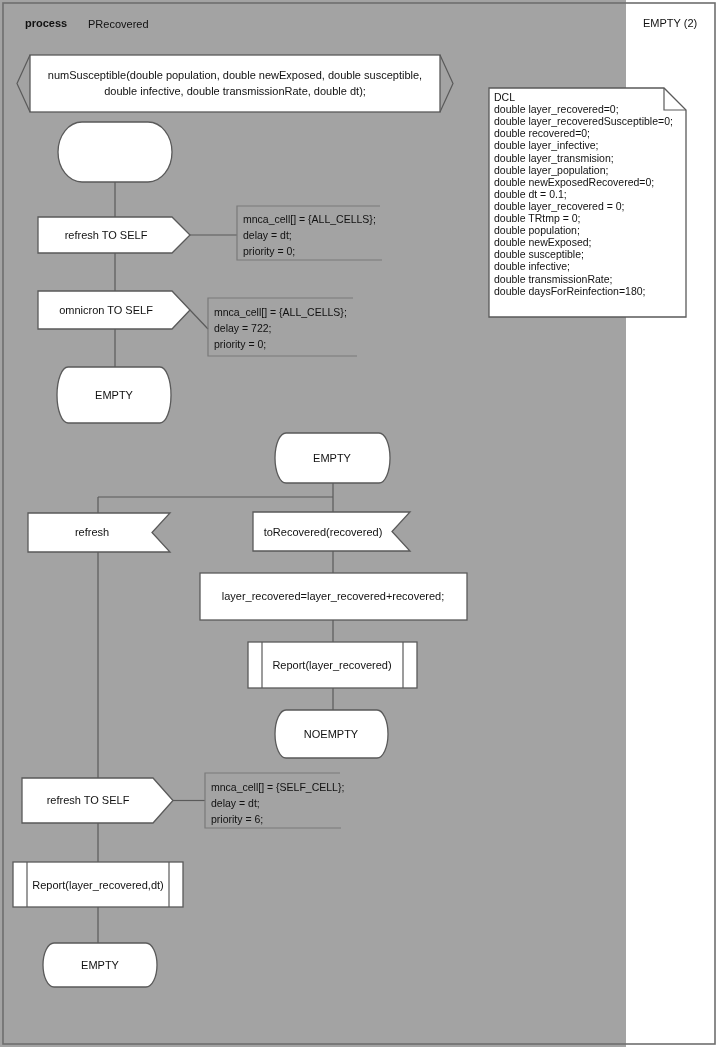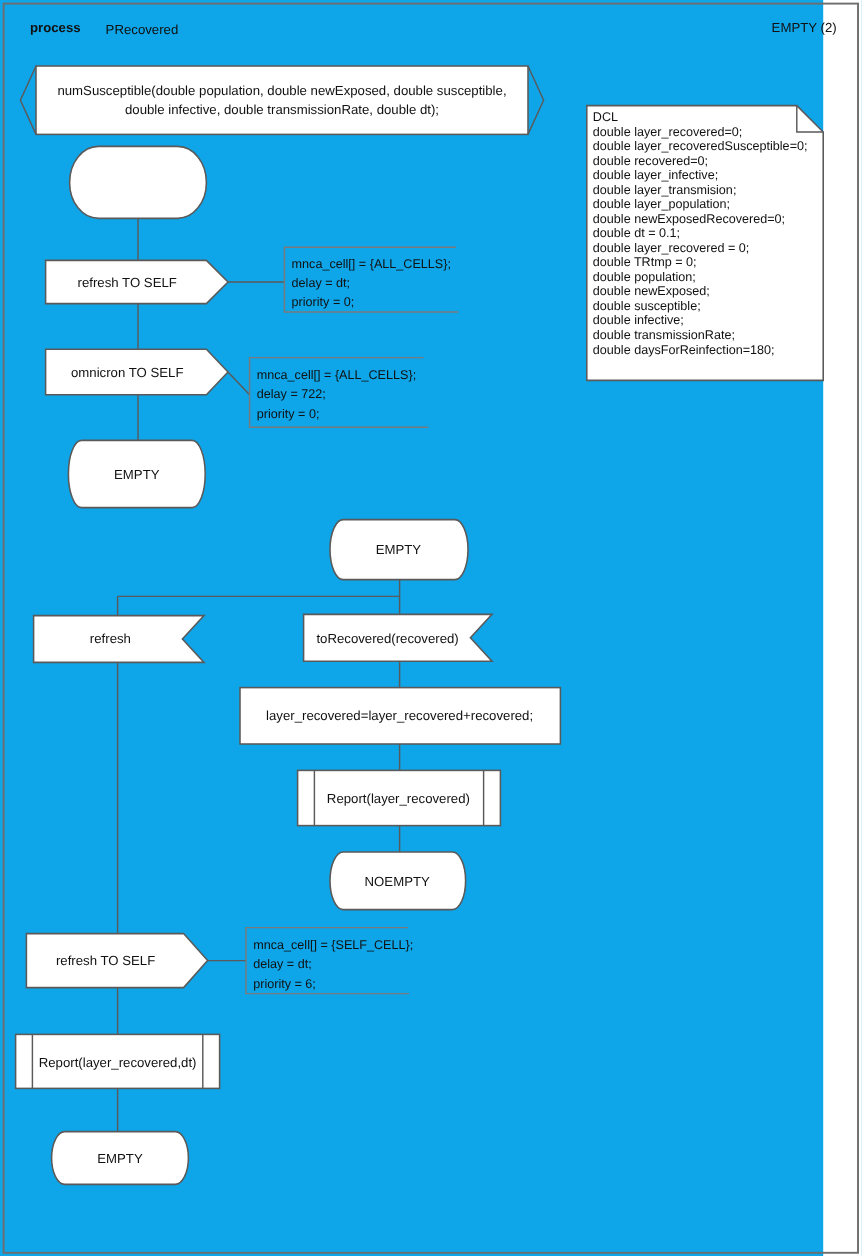--- a/index.html
+++ b/index.html
@@ -1,16 +1,16 @@
 <!DOCTYPE html>
 <html><head>
 <meta charset="utf-8">
 <style>
   html,body { margin:0; padding:0; background:#fff; }
-  .page { width:686px; height:1047px; position:relative; background:#0ea5e9; }
+  .page { width:626px; height:1047px; position:relative; background:#a3a3a3; }
   svg text { font-family:"Liberation Sans", sans-serif; fill:#111; }
   .lbl   { font-size:11px; }
   .small { font-size:10.5px; }
   .bold  { font-weight:bold; }
   .shape { fill:#ffffff; stroke:#5a5a5a; stroke-width:1.3; }
   .wire  { stroke:#5a5a5a; stroke-width:1.2; fill:none; }
   .brak  { stroke:#7a7a7a; stroke-width:1.2; fill:none; }
   .frame { fill:none; stroke:#6e6e6e; stroke-width:1.6; }
 </style>
 </head>

